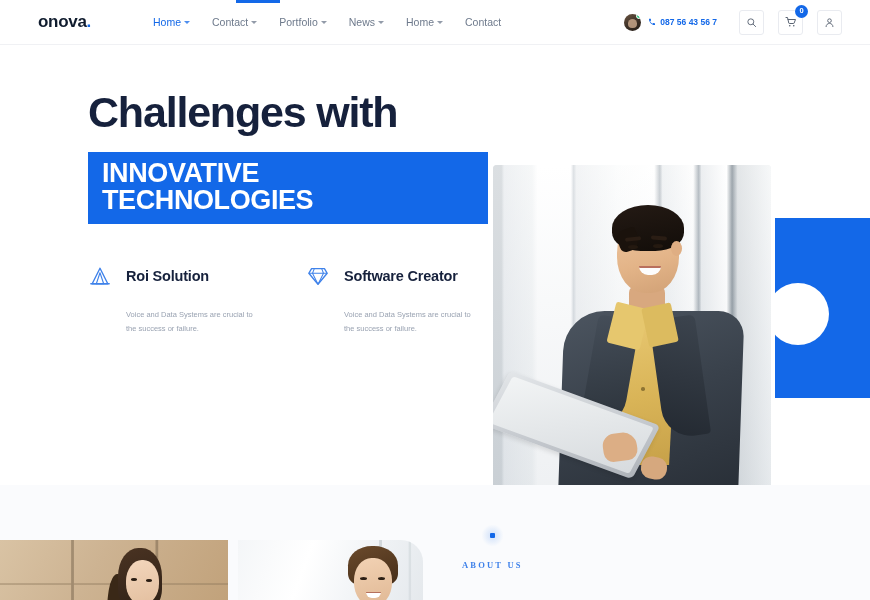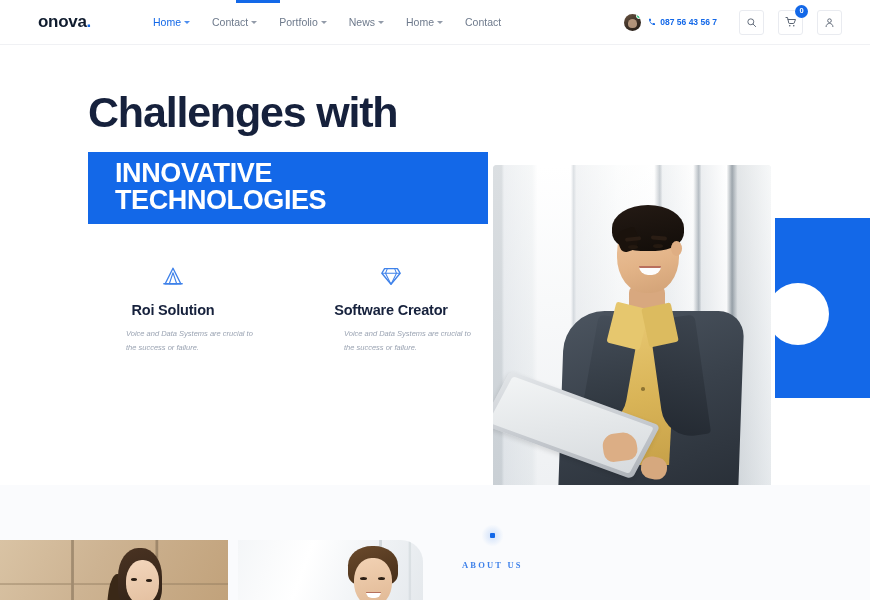--- a/index.html
+++ b/index.html
@@ -158,57 +158,55 @@
   }
   .h1 .line2{ display:block; margin-top:6px; }
   .highlight{
     display:inline-block;
     margin-top:18px;
     background:#1368e8;
     color:#ffffff;
     font-size:27px;
     font-weight:bold;
     letter-spacing:-.4px;
-    padding:8px 14px 10px 27px;
+    padding:8px 14px 10px 14px;
     line-height:1;
   }
 
   .features{
     display:flex;
     gap:48px;
     margin-top:40px;
   }
   .feature{ width:170px; }
   .feature-head{
     display:flex;
     align-items:center;
     gap:14px;
-    flex-direction:column;
   }
   .feature-icon{
     width:24px;height:24px;
     display:flex;
     align-items:center;
     justify-content:center;
     flex:none;
   }
   .feature-title{
     font-size:14.5px;
     font-weight:bold;
     color:#16213c;
     letter-spacing:-.2px;
     white-space:nowrap;
   }
   .feature-text{
-    margin-top:9px;
+    margin-top:20px;
     margin-left:38px;
     font-size:7.5px;
     line-height:1.9;
     color:#9aa3b2;
-    font-style:italic;
   }
 
   
   .blue-shape{
     position:absolute;
     left:775px; top:173px;
     width:180px; height:180px;
     background:#1368e8;
   }
   .blue-shape::after{

